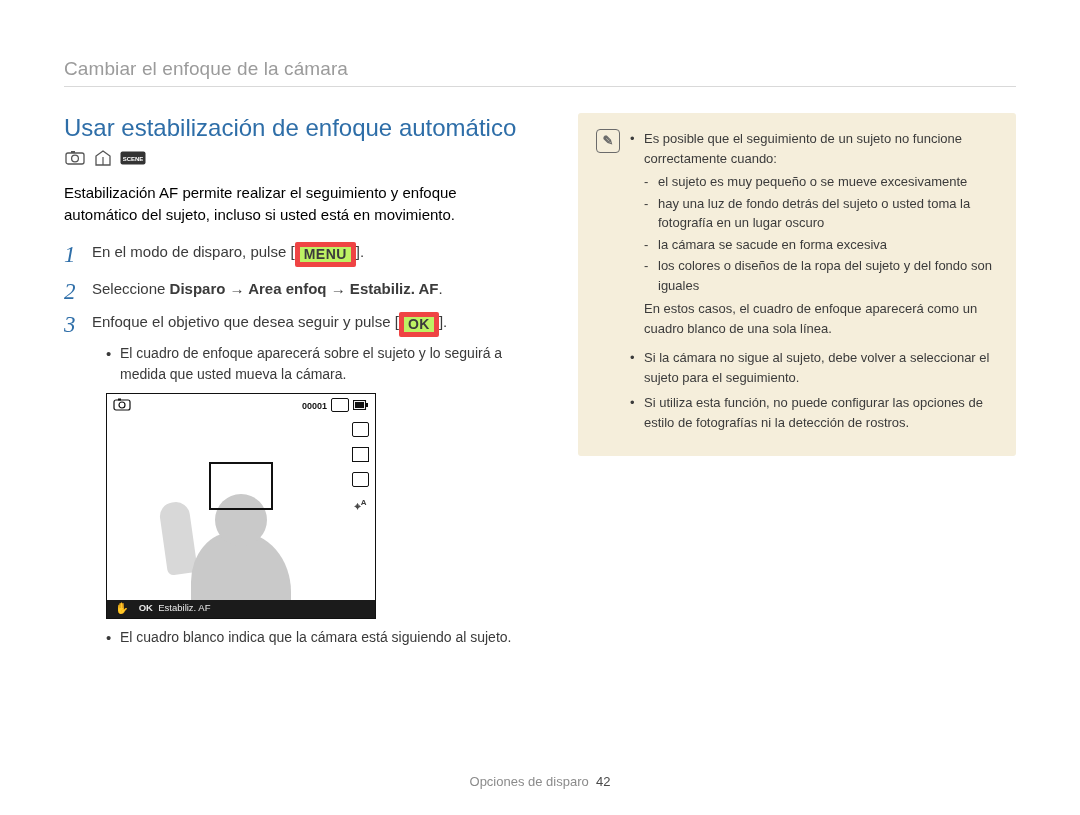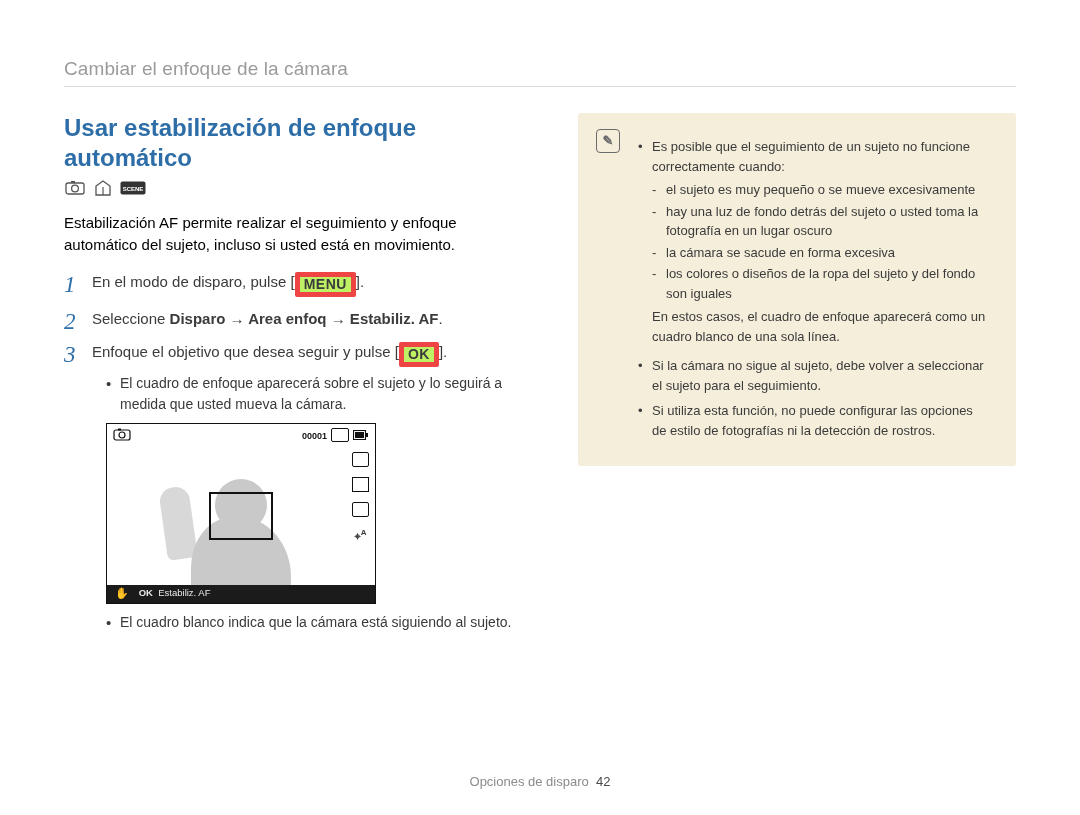--- a/index.html
+++ b/index.html
@@ -35,21 +35,21 @@
   .col-left {
     width: 470px;
     flex: none;
   }
   .col-right {
     flex: 1;
   }
   .section-title {
     font-size: 24px;
     color: #2e6ea8;
-    font-weight: 700;
+    font-weight: 400;
     margin: 0 0 6px 0;
     line-height: 1.25;
   }
   .mode-icons {
     display: flex;
     align-items: center;
     gap: 6px;
     margin-bottom: 14px;
     color: #444;
     font-size: 12px;
@@ -124,21 +124,21 @@
     top: 0;
     font-size: 15px;
     color: #3a3a3a;
   }
 
   
   .cam-preview {
     position: relative;
     margin: 8px 10px 8px 14px;
     width: 270px;
-    height: 181px;
+    height: 226px;
     background: #fff;
     border: 1px solid #111;
     box-sizing: border-box;
     overflow: hidden;
   }
   .topbar {
     position: absolute;
     top: 4px;
     left: 6px;
     right: 6px;
@@ -243,21 +243,21 @@
     color: #6b6b6b;
     display: flex;
     align-items: center;
     justify-content: center;
     font-size: 13px;
     font-weight: 700;
   }
   .note-body .nb-ul {
     list-style: none;
     padding: 0;
-    margin: 8px;
+    margin: 0;
   }
   .note-body .nb-ul > li {
     position: relative;
     padding-left: 14px;
     margin-bottom: 6px;
   }
   .note-body .nb-ul > li::before {
     content: "•";
     position: absolute;
     left: 0;

